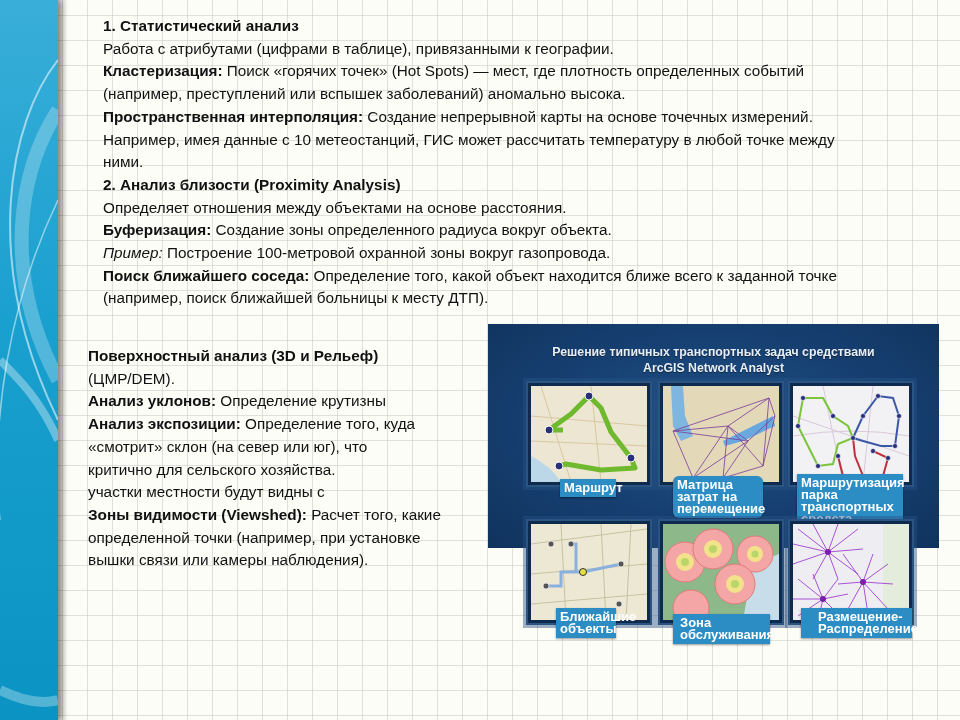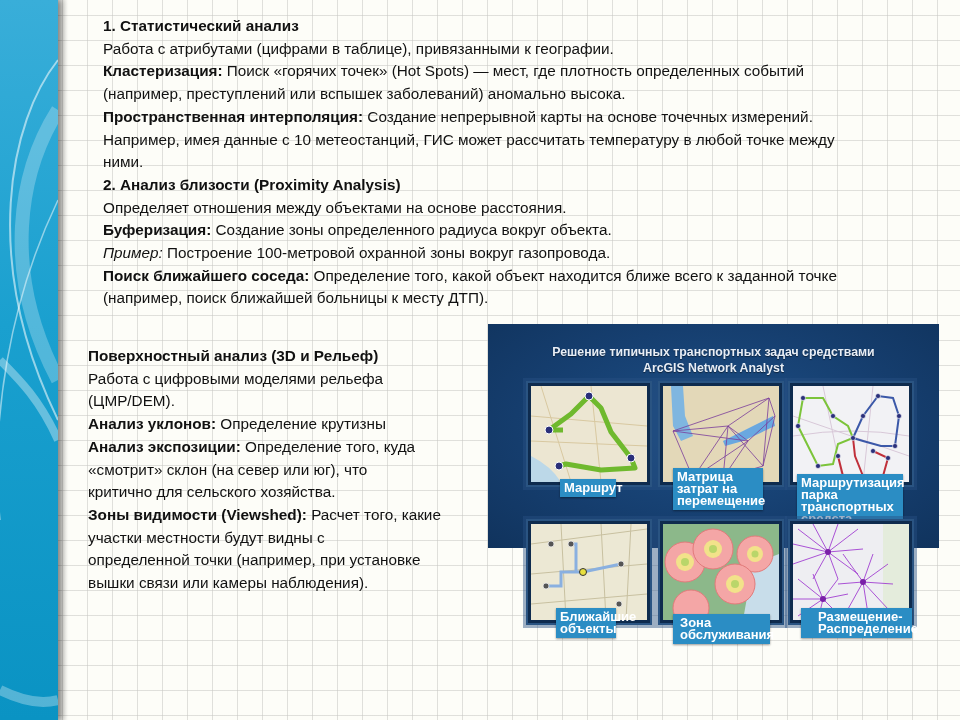--- a/index.html
+++ b/index.html
@@ -80,28 +80,27 @@
   <p class="b">2. Анализ близости (Proximity Analysis)</p>
   <p>Определяет отношения между объектами на основе расстояния.</p>
   <p><span class="b">Буферизация:</span><span> Создание зоны определенного радиуса вокруг объекта.</span></p>
   <p><span class="i">Пример:</span><span> Построение 100-метровой охранной зоны вокруг газопровода.</span></p>
   <p><span class="b">Поиск ближайшего соседа:</span><span> Определение того, какой объект находится ближе всего к заданной точке</span></p>
   <p>(например, поиск ближайшей больницы к месту ДТП).</p>
 </div>
 
 <div class="text-block" id="block2">
   <p class="b">Поверхностный анализ (3D и Рельеф)</p>
-  <p>Работа с цифровыми моделями рельефа</p>
   <p>(ЦМР/DEM).</p>
   <p><span class="b">Анализ уклонов:</span><span> Определение крутизны</span></p>
   <p><span class="b">Анализ экспозиции:</span><span> Определение того, куда</span></p>
   <p>«смотрит» склон (на север или юг), что</p>
   <p>критично для сельского хозяйства.</p>
+  <p>участки местности будут видны с</p>
   <p><span class="b">Зоны видимости (Viewshed):</span><span> Расчет того, какие</span></p>
-  <p>участки местности будут видны с</p>
   <p>определенной точки (например, при установке</p>
   <p>вышки связи или камеры наблюдения).</p>
 </div>
 
 <div class="figure">
   <div class="fig-title">
     <div>Решение типичных транспортных задач средствами</div>
     <div>ArcGIS Network Analyst</div>
   </div>
 
@@ -124,21 +123,21 @@
     <svg width="116" height="96" viewBox="0 0 116 96">
       <rect width="116" height="96" fill="#e3d8b8"></rect>
       <path d="M8 0 L20 0 L22 30 L30 50 L18 55 L10 40Z" fill="#7fb6e0"></path>
       <path d="M60 55 L90 40 L110 30 L112 40 L80 55 L62 60Z" fill="#6aa8e0"></path>
       <g stroke="#7a3c9a" stroke-width="0.8" fill="none">
         <path d="M10 45 L65 40 L106 12 L112 30 L85 55 L65 40 L30 92 L10 45 L85 55 L60 92 L65 40 L100 80 L106 12 L10 45"></path>
         <path d="M30 92 L85 55 M100 80 L112 30 M60 92 L100 80"></path>
       </g>
     </svg>
   </div>
-  <div class="tile-label" style="left:185px; top:144px; width:82px;">
+  <div class="tile-label" style="left:185px; top:152px; width:82px;border-radius:6px;">
     <div>Матрица затрат на</div>
     <div>перемещение</div>
   </div>
 
   <div class="tile" style="left:300px; top:57px;">
     <svg width="116" height="96" viewBox="0 0 116 96">
       <rect width="116" height="96" fill="#f2f2f5"></rect>
       <path d="M0 50 Q60 40 116 50 M0 30 L116 70 M30 0 L50 96 M80 0 L70 96" stroke="#d8c8d8" stroke-width="1" fill="none"></path>
       <path d="M10 12 L30 12 L40 30 L55 40 L60 52 L45 58 L40 78 L25 80 L15 60 L5 40 L10 12" stroke="#7cc43a" stroke-width="2" fill="none"></path>
       <path d="M60 52 L70 30 L85 10 L100 12 L106 30 L102 60 L88 60 L70 55 L60 52" stroke="#3b58a8" stroke-width="2" fill="none"></path>

